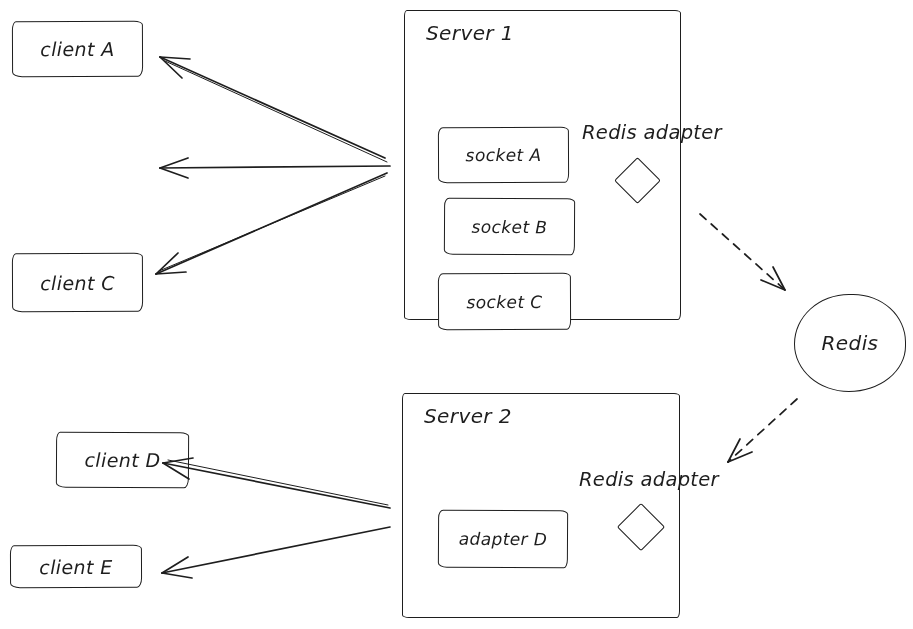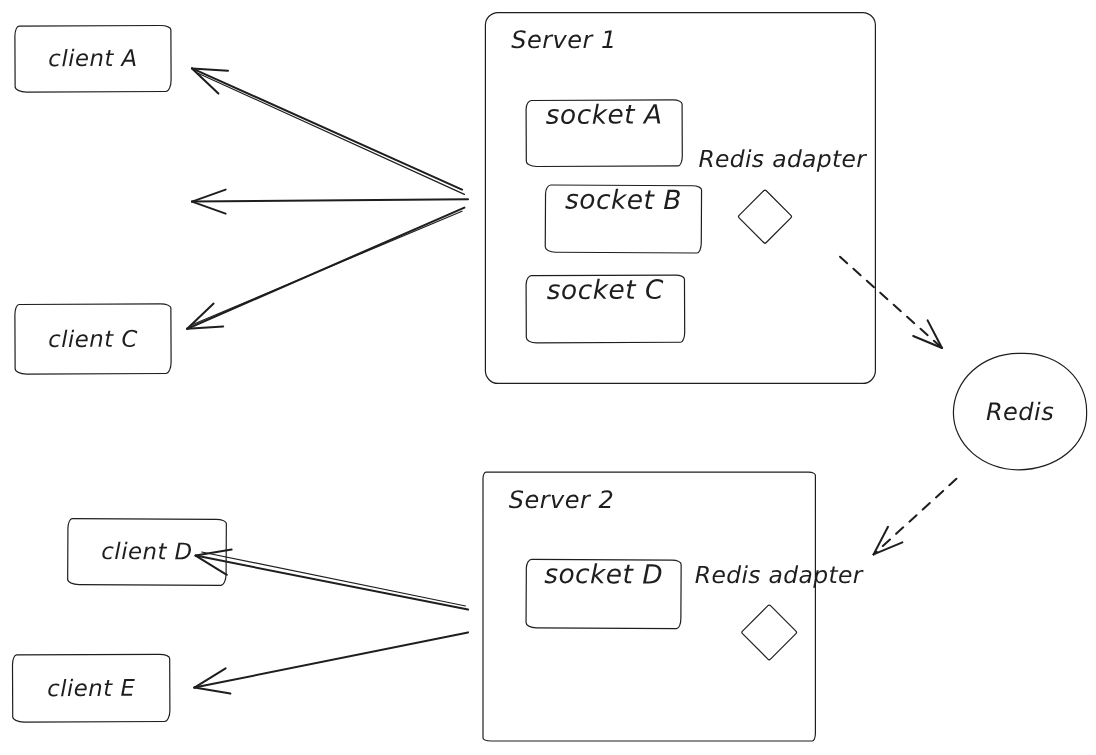--- a/index.html
+++ b/index.html
@@ -30,23 +30,24 @@
     border-radius: 3px 6px 3px 7px / 6px 3px 7px 3px;
   }
   .server-title {
     position: absolute; left: 21px; top: 10px;
     font-size: 20px; letter-spacing: 0.4px;
   }
   .socket {
     position: absolute;
     border: 1.7px solid var(--stroke);
     background: var(--bg);
-    display: flex; justify-content: center;
-    font-size: 22px; letter-spacing: 0.4px;
+    display: flex; align-items: center; justify-content: center;
+    font-size: 17px; letter-spacing: 0.4px;
     border-radius: 5px 8px 4px 9px / 8px 4px 9px 5px;
+    margin-top: 44px;
   }
   .adapter-label {
     position: absolute; font-size: 19.5px; letter-spacing: 0.3px;
     white-space: nowrap; z-index: 5; background: transparent;
   }
   .diamond {
     position: absolute; width: 33px; height: 33px;
     border: 1.6px solid var(--stroke); background: var(--bg);
     transform: rotate(45deg); border-radius: 2px; z-index: 4;
   }
@@ -71,41 +72,41 @@
 
   <div class="box client r1" style="left:12px; top:21px;">
     <span>client A</span>
   </div>
   <div class="box client r1" style="left:12px; top:253px; height:59px;">
     <span>client C</span>
   </div>
   <div class="box client r2" style="left:10px; top:432px; width:133px;margin-left:46px;">
     <span>client D</span>
   </div>
-  <div class="box client r1" style="left:10px; top:545px; width:132px; height:57px;">
+  <div class="box client r1" style="left:10px; top:545px; width:132px; height:43px;">
     <span>client E</span>
   </div>
 
-  <div class="server" style="left:404px; top:10px; width:326px; height:310px;border-radius:11px;">
+  <div class="server" style="left:404px; top:10px; width:277px; height:310px;">
     <span class="server-title">Server 1</span>
     <div class="socket r1" style="left:33px; top:72px; width:131px; height:56px;">
       <span>socket A</span>
     </div>
-    <div class="socket r2" style="left:49px; top:143px; width:131px; height:57px;">
+    <div class="socket r2" style="left:39px; top:143px; width:131px; height:57px;">
       <span>socket B</span>
     </div>
     <div class="socket r1" style="left:33px; top:218px; width:133px; height:57px;">
       <span>socket C</span>
     </div>
   </div>
 
   <div class="server" style="left:402px; top:393px; width:278px; height:225px;">
     <span class="server-title">Server 2</span>
     <div class="socket r2" style="left:35px; top:72px; width:130px; height:58px;">
-      <span>socket D</span>
+      <span>adapter D</span>
     </div>
   </div>
 
   <span class="adapter-label" style="left:582px; top:121px;">Redis adapter</span>
   <div class="diamond" style="left:621px; top:164px;"></div>
 
   <span class="adapter-label" style="left:579px; top:468px;">Redis adapter</span>
   <div class="diamond" style="left:624px; top:510px; width:34px; height:34px;"></div>
 
   <div class="circle">

